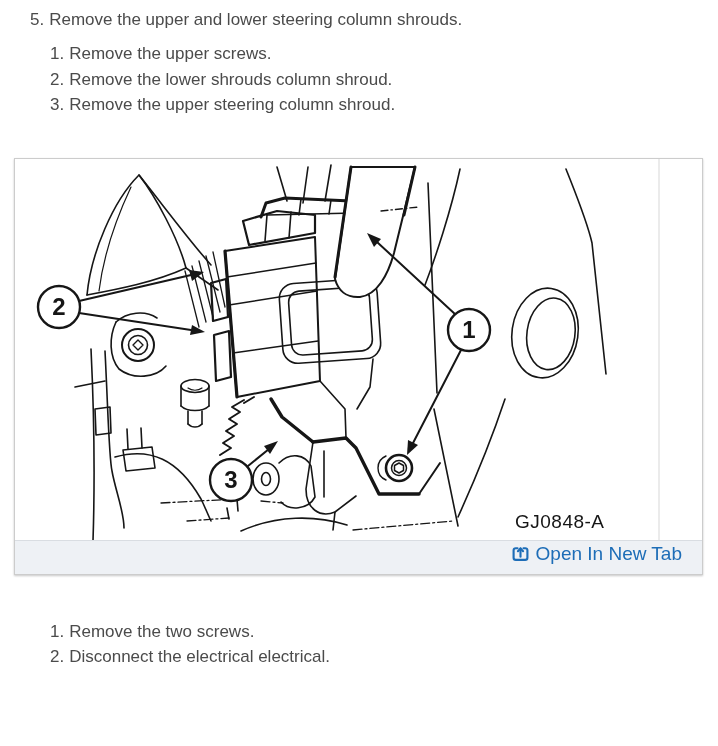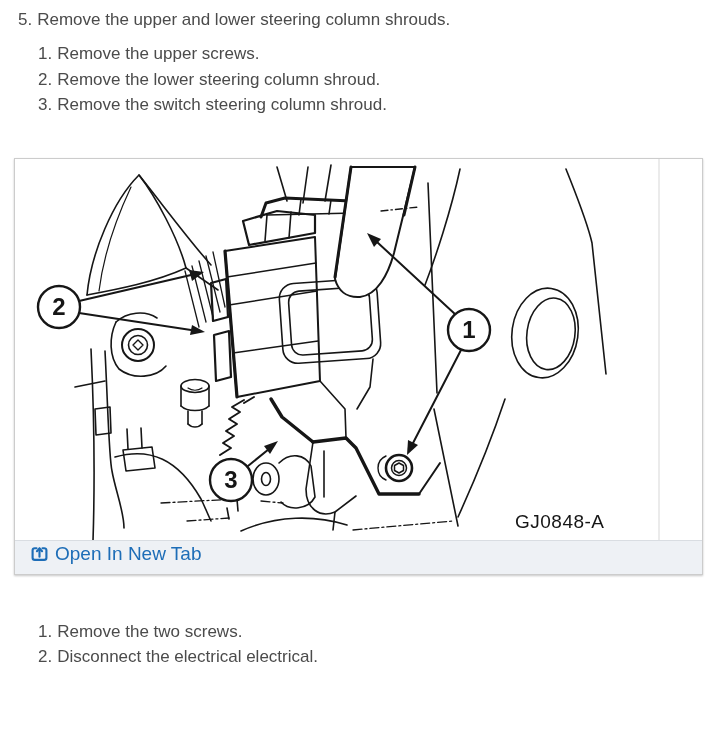--- a/index.html
+++ b/index.html
@@ -6,39 +6,39 @@
     --link:#1d6db7; --text:#4b4b4b; --toolbar_bg:#eef1f5;
     --card_border:#cccccc; --ink:#161616;
   }
   *{box-sizing:border-box;}
   html,body{margin:0;padding:0;background:#ffffff;}
   body{
     width:718px;height:746px;overflow:hidden;
     font-family:"Liberation Sans", sans-serif;
     color:var(--text);
   }
-  .instructions{padding-left:18px;}
+  .instructions{padding-left:18px;margin-left:12px;}
   .instructions.top{padding-top:8px;}
   .step-line{font-size:17px;line-height:24px;margin-bottom:9px;white-space:nowrap;}
   .substep{font-size:17px;line-height:25.5px;margin-left:20px;white-space:nowrap;}
   .num{margin-right:5px;}
 
   .diagram-card{
     width:689px;margin:40px 0 0 14px;
     border:1px solid var(--card_border);
     box-shadow:0 1px 2px rgba(0,0,0,.22);
     background:#fff;
   }
   .diagram-area{width:687px;height:381px;background:#fff;position:relative;}
   .diagram-area svg{display:block;}
 
   .diagram-toolbar{
     height:34px;background:var(--toolbar_bg);
     border-top:1px solid #d9dde2;
-    display:flex;justify-content:flex-start;align-items:center;
+    display:flex;justify-content:flex-end;align-items:center;
     padding:0 20px 8px 16px;
     gap:28px;
   }
   .tb-link{
     display:flex;align-items:center;gap:7px;
     color:var(--link);font-size:19px;line-height:1;
     text-decoration:none;cursor:pointer;white-space:nowrap;
   }
   .tb-link svg{display:block;}
 
@@ -54,24 +54,24 @@
 <div>
 
   <div class="instructions top">
     <div class="step-line">
       <span class="num">5.</span><span>Remove the upper and lower steering column shrouds.</span>
     </div>
     <div class="substep">
       <span class="num">1.</span><span>Remove the upper screws.</span>
     </div>
     <div class="substep">
-      <span class="num">2.</span><span>Remove the lower steering column shroud.</span>
-    </div>
-    <div class="substep">
-      <span class="num">3.</span><span>Remove the switch steering column shroud.</span>
+      <span class="num">2.</span><span>Remove the lower shrouds column shroud.</span>
+    </div>
+    <div class="substep">
+      <span class="num">3.</span><span>Remove the upper steering column shroud.</span>
     </div>
   </div>
 
   <figure class="diagram-card" style="margin-top:40px">
     <div class="diagram-area">
       <svg viewBox="0 0 687 381" width="687" height="381">
 
         <line x1="644" y1="0" x2="644" y2="381" stroke="#e4e4e4" stroke-width="1.5"></line>
 
         <g class="ink">

